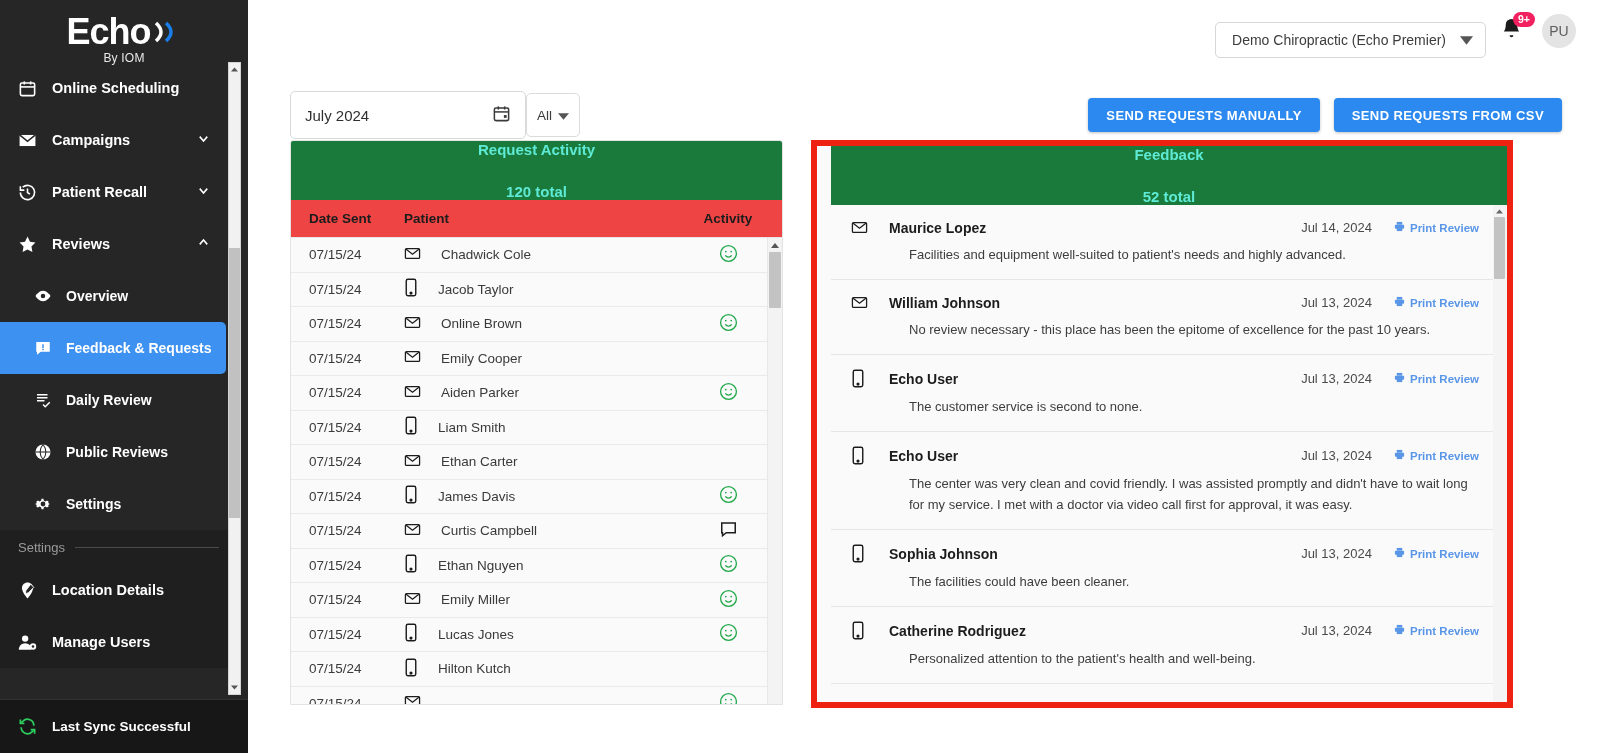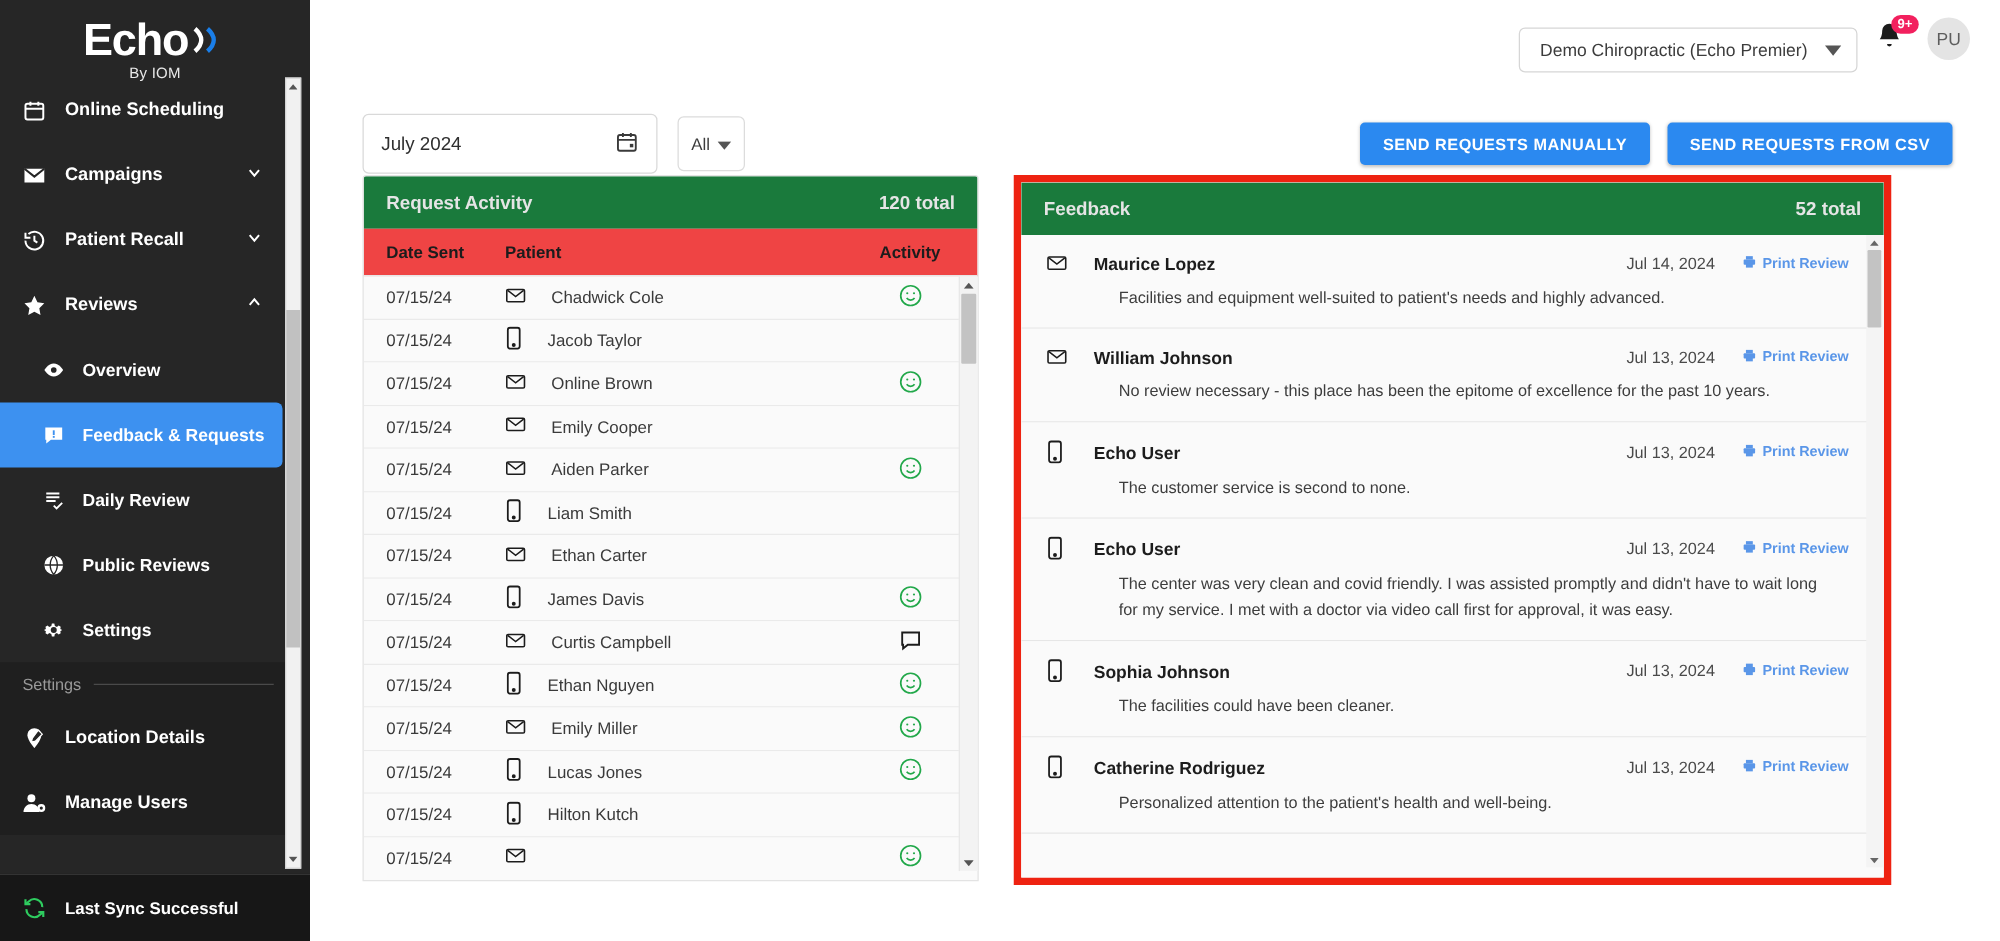--- a/index.html
+++ b/index.html
@@ -150,21 +150,20 @@
   .date-field {
     width: 236px; height: 48px;
     border: 1px solid #d9d9d9; border-radius: 5px;
     display: flex; align-items: center; justify-content: space-between;
     padding: 0 14px;
     font-size: 15px; color: #2f2f2f;
     background: #fff;
     cursor: text;
   }
   .all-select {
-    margin-left: 16px;
     width: 54px; height: 44px;
     border: 1px solid #dcdcdc; border-radius: 5px;
     display: flex; align-items: center; justify-content: center;
     gap: 6px;
     font-size: 13.5px; color: #3c3c3c;
     background: #fff;
     cursor: pointer;
   }
   .toolbar-right { margin-left: auto; display: flex; gap: 14px; padding-right: 14px; }
   .btn-blue {
@@ -184,25 +183,25 @@
   .panel-left {
     width: 493px;
     background: #fafafa;
     border: 1px solid #e3e3e3;
     border-radius: 3px 3px 0 0;
     position: relative;
     height: 565px;
     overflow: hidden;
   }
   .panel-head {
-    background: #1a7a3c; color: #e5e5e5;
-    height: 42px;
+    background: #1a7a3c; color: #5eead4;
+    height: 59px;
     display: flex; align-items: center; justify-content: space-between;
     padding: 0 18px;
-    font-size: 15px; font-weight: bold;
+    font-size: 15px; font-weight: bold; flex-direction: column;
   }
   .tbl-head {
     display: flex; align-items: center;
     height: 38px;
     padding: 0 18px;
     font-size: 13.5px; font-weight: bold; color: #1c1c1c;
     border-bottom: 1px solid #e6e6e6;
     background: #ef4444;
   }
   .col-date { width: 95px; }
@@ -243,20 +242,21 @@
   .tbl-arrow.down { bottom: 0; }
 
   
   .panel-right-outer {
     margin-left: 28px;
     width: 702px;
     border: 6px solid #ee2211;
     background: #fafafa;
     height: 568px;
     position: relative;
+    padding-left: 14px;
   }
   .panel-right {
     width: 100%; height: 100%;
     background: #fafafa;
     overflow: hidden;
     position: relative;
   }
   .fb-list {
     position: relative;
     height: 506px;

